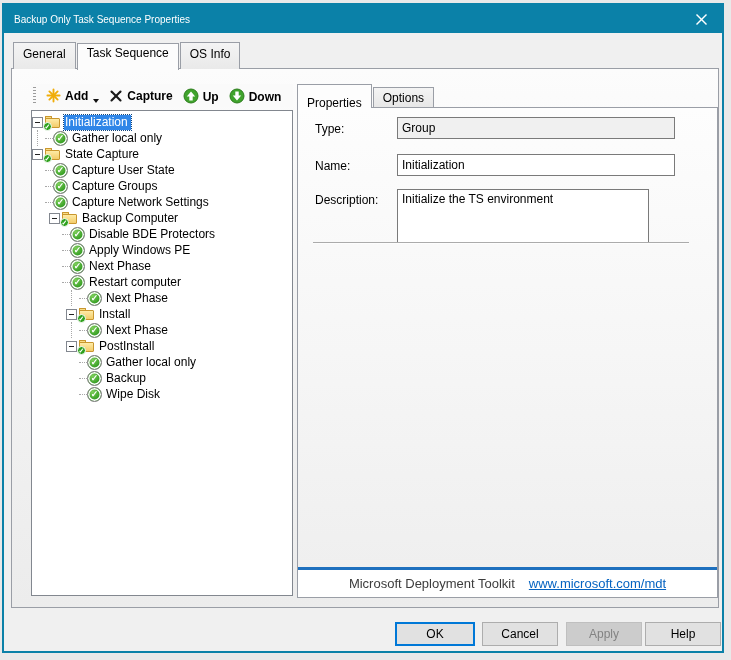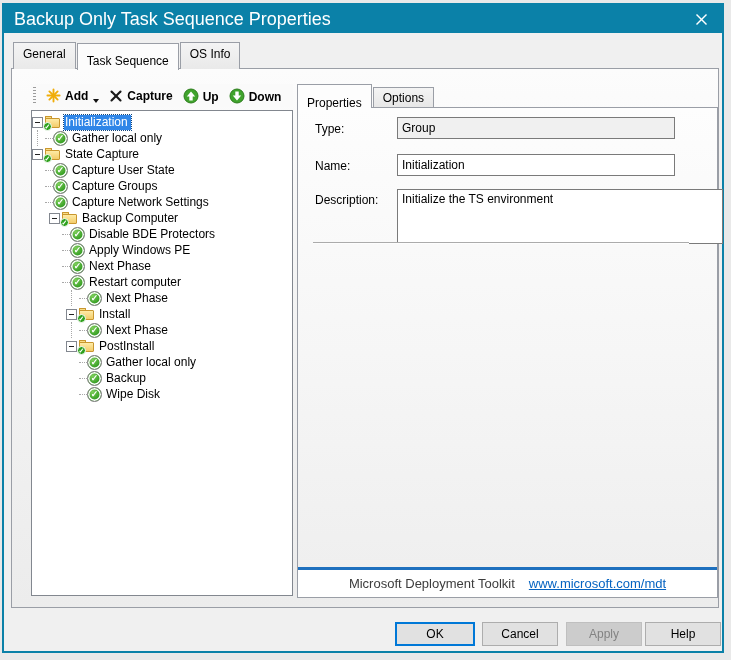--- a/index.html
+++ b/index.html
@@ -4,31 +4,31 @@
 <style>
   * { margin:0; padding:0; box-sizing:border-box; }
   body { font-family:"Liberation Sans", sans-serif; background:#DADADA; }
   .canvas { position:relative; width:731px; height:660px; background:#E9E9E9; overflow:hidden; }
 
   .window { position:absolute; left:2px; top:3px; width:722px; height:650px;
             border:2px solid #0B81A8; background:#F0F0F0; }
 
   
   .titlebar { height:28px; background:#0B81A8; display:flex; align-items:center; }
-  .titlebar .title { color:#FFFFFF; font-size:18px; padding-left:10px; flex:1;
+  .titlebar .title { color:#FFFFFF; font-size:10px; padding-left:10px; flex:1;
                      white-space:nowrap; overflow:hidden; }
   .close-btn { width:42px; height:28px; display:flex; align-items:center; justify-content:center; cursor:default; }
 
   .body { position:relative; width:100%; height:620px; }
 
   
   .tabstrip { position:absolute; left:9px; top:9px; display:flex; align-items:flex-end; z-index:3; }
   .tab { font-size:12px; color:#000; padding:4px 9px 4px 9px; background:linear-gradient(#F4F4F4,#E9E9E9);
          border:1px solid #9A9EA6; border-bottom:none; margin-right:1px; height:27px; }
-  .tab.active { background:#FCFCFC; height:27px; padding-top:10px; margin-bottom:-1px; position:relative; z-index:4; }
+  .tab.active { background:#FCFCFC; height:27px; padding-top:2px; margin-bottom:-1px; position:relative; z-index:4; }
 
   
   .tabpage { position:absolute; left:7px; top:35px; width:708px; height:540px;
              border:1px solid #9A9EA6; background:linear-gradient(180deg,#FCFCFC 0%,#F4F4F4 40%,#ECECEC 100%); }
 
   
   .toolbar { position:absolute; left:19px; top:15px; width:262px; height:23px;
              display:flex; align-items:center; background:#FAFAFA; }
   .grip { width:3px; height:17px; margin:0 5px 0 2px;
           background:repeating-linear-gradient(180deg,#9B9B9B 0 1px,transparent 1px 3px); }
@@ -72,21 +72,21 @@
           border:1px solid #9A9EA6; border-bottom:none; height:20px; margin-right:1px; }
   .itab.active { background:#FDFDFD; height:24px; padding-top:11px; margin-bottom:-1px; z-index:4; position:relative; }
   .innerpage { position:absolute; left:285px; top:38px; width:421px; height:491px;
                border:1px solid #9A9EA6;
                background:linear-gradient(180deg,#FDFDFD 0%,#F6F6F6 50%,#EEEEEE 100%); }
 
   .flabel { position:absolute; left:17px; font-size:12px; color:#000; }
   .field  { position:absolute; left:99px; width:278px; height:22px; border:1px solid #7A7A7A;
             font-family:"Liberation Sans", sans-serif; font-size:12px; padding:0 4px; background:#FFFFFF; }
   .field.ro { background:#F0F0F0; }
-  .fieldta { position:absolute; left:99px; width:326px; height:55px; border:1px solid #7A7A7A;
+  .fieldta { position:absolute; left:99px; width:252px; height:55px; border:1px solid #7A7A7A;
              font-family:"Liberation Sans", sans-serif; font-size:12px; padding:2px 4px;
              background:#FFFFFF; resize:none; overflow:hidden; }
   .divider { position:absolute; left:15px; right:28px; top:134px; border-top:1px solid #ABABAB;
              border-bottom:1px solid #FDFDFD; }
 
   .footer { position:absolute; left:0; right:0; bottom:0; height:30px; border-top:3px solid #1E70BE;
             display:flex; align-items:center; justify-content:center; gap:14px; background:#FFFFFF; }
   .brand { font-size:13px; color:#3C3C3C; }
   .mdtlink { font-size:13px; color:#0563C1; text-decoration:underline; }
 

